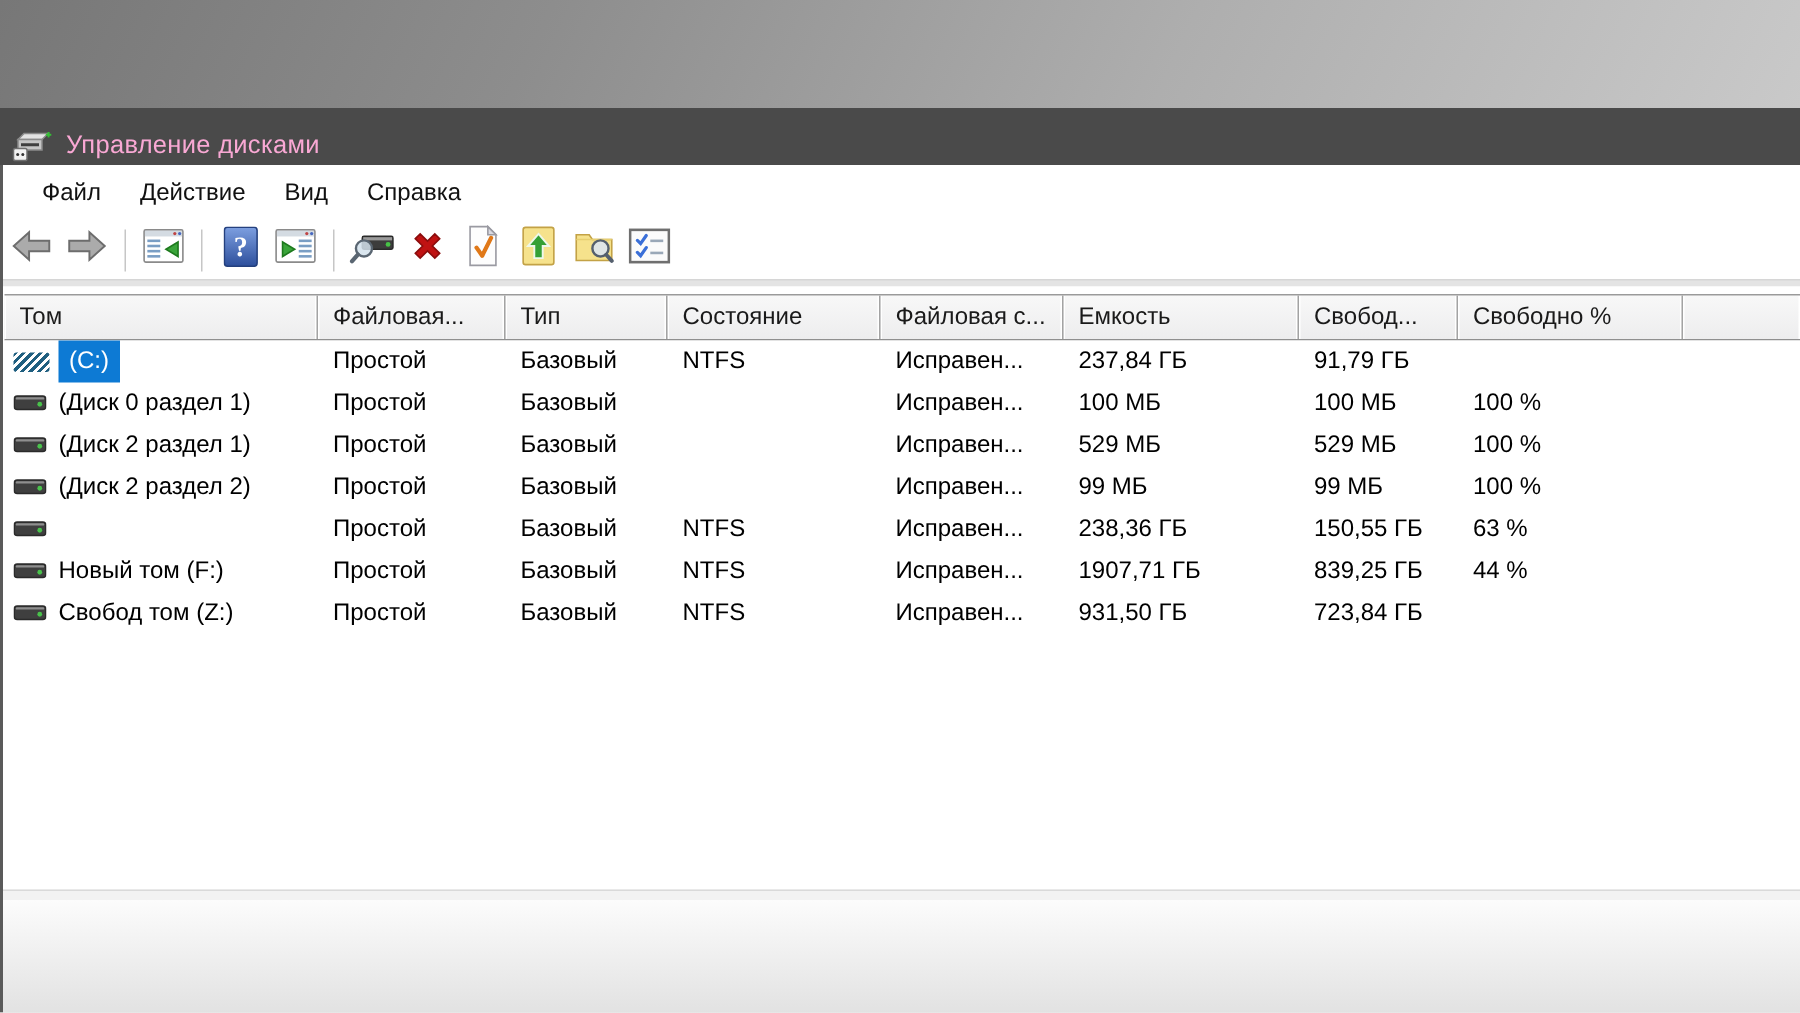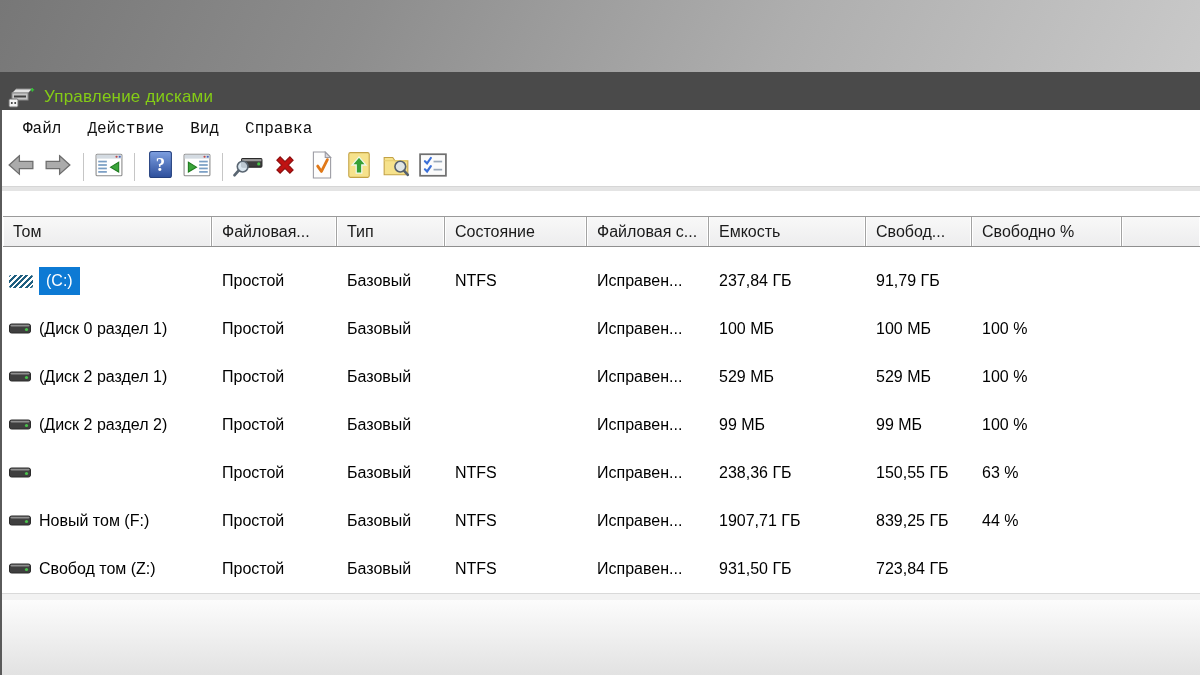--- a/index.html
+++ b/index.html
@@ -1,37 +1,37 @@
 <!DOCTYPE html>
 <html><head>
 <meta charset="utf-8">
 <style>
   html,body{margin:0;padding:0;background:#d8d8d8;}
   .screen{position:relative;width:1200px;height:675px;overflow:hidden;
     font-family:"Liberation Sans",sans-serif;-webkit-font-smoothing:antialiased;}
   .desktop-gradient{position:absolute;top:0;left:0;width:1200px;height:72px;
     background:linear-gradient(115deg,#777 0%,#8d8d8d 30%,#aeaeae 65%,#c9c9c9 100%);}
   .window{position:absolute;top:72px;left:0;width:1200px;height:603px;}
-  .titlebar{height:50px;background:#4a4a4a;display:flex;align-items:center;color:#84cc16;}
+  .titlebar{height:50px;background:#4a4a4a;display:flex;align-items:center;color:#f9a8d4;}
   .titlebar .app-ic{margin:0 9px 0 7px;display:flex;}
   .title-text{font-size:17px;letter-spacing:.2px;}
   .window-body{position:absolute;top:38px;left:0;right:0;bottom:0;background:#fff;
     border-left:2px solid #5a5a5a;box-sizing:border-box;}
   
-  .menubar{height:37px;display:flex;align-items:center;background:#fff;padding-left:8px;font-family:Liberation Mono, monospace;}
+  .menubar{height:37px;display:flex;align-items:center;background:#fff;padding-left:13px;}
   .menu-item{font-size:16px;color:#111;padding:6px 13px;cursor:default;}
   
   .toolbar{height:39px;display:flex;align-items:center;background:#fff;padding-left:2px;}
   .tb-btn{width:34px;height:34px;display:flex;align-items:center;justify-content:center;margin-right:3px;}
   .tb-sep{width:1px;height:28px;background:#c6c6c6;margin:0 8px 0 5px;}
   .tb-band{height:5px;background:#e4e4e4;border-top:1px solid #d6d6d6;box-sizing:border-box;}
   .tb-gap{height:5px;background:#fff;}
   
   .listview{position:absolute;top:86px;left:1px;right:0;height:397px;background:#fff;}
-  .lv-grid{display:grid;grid-template-columns:209px 125px 108px 142px 122px 157px 106px 150px 1fr;margin-top:20px;}
+  .lv-grid{display:grid;grid-template-columns:209px 125px 108px 142px 122px 157px 106px 150px 1fr;}
   .lv-header{height:31px;background:linear-gradient(#f8f8f8,#ededee);
     border-top:1px solid #9a9a9a;border-bottom:1px solid #8f8f8f;box-sizing:border-box;}
   .hcell{font-size:16px;color:#1a1a1a;line-height:29px;padding-left:10px;
     border-right:1px solid #a3a3a3;box-shadow:inset -1px 0 0 #fff,inset 1px 0 0 #fff;
     white-space:nowrap;overflow:hidden;}
   .hcell.empty{border-right:none;}
   .lv-body{background:#fff;}
   .lv-row{height:28px;}
   .cell{font-size:16px;color:#000;line-height:28px;padding-left:10px;white-space:nowrap;overflow:hidden;}
   .cell.vol{display:flex;align-items:center;padding-left:6px;}

